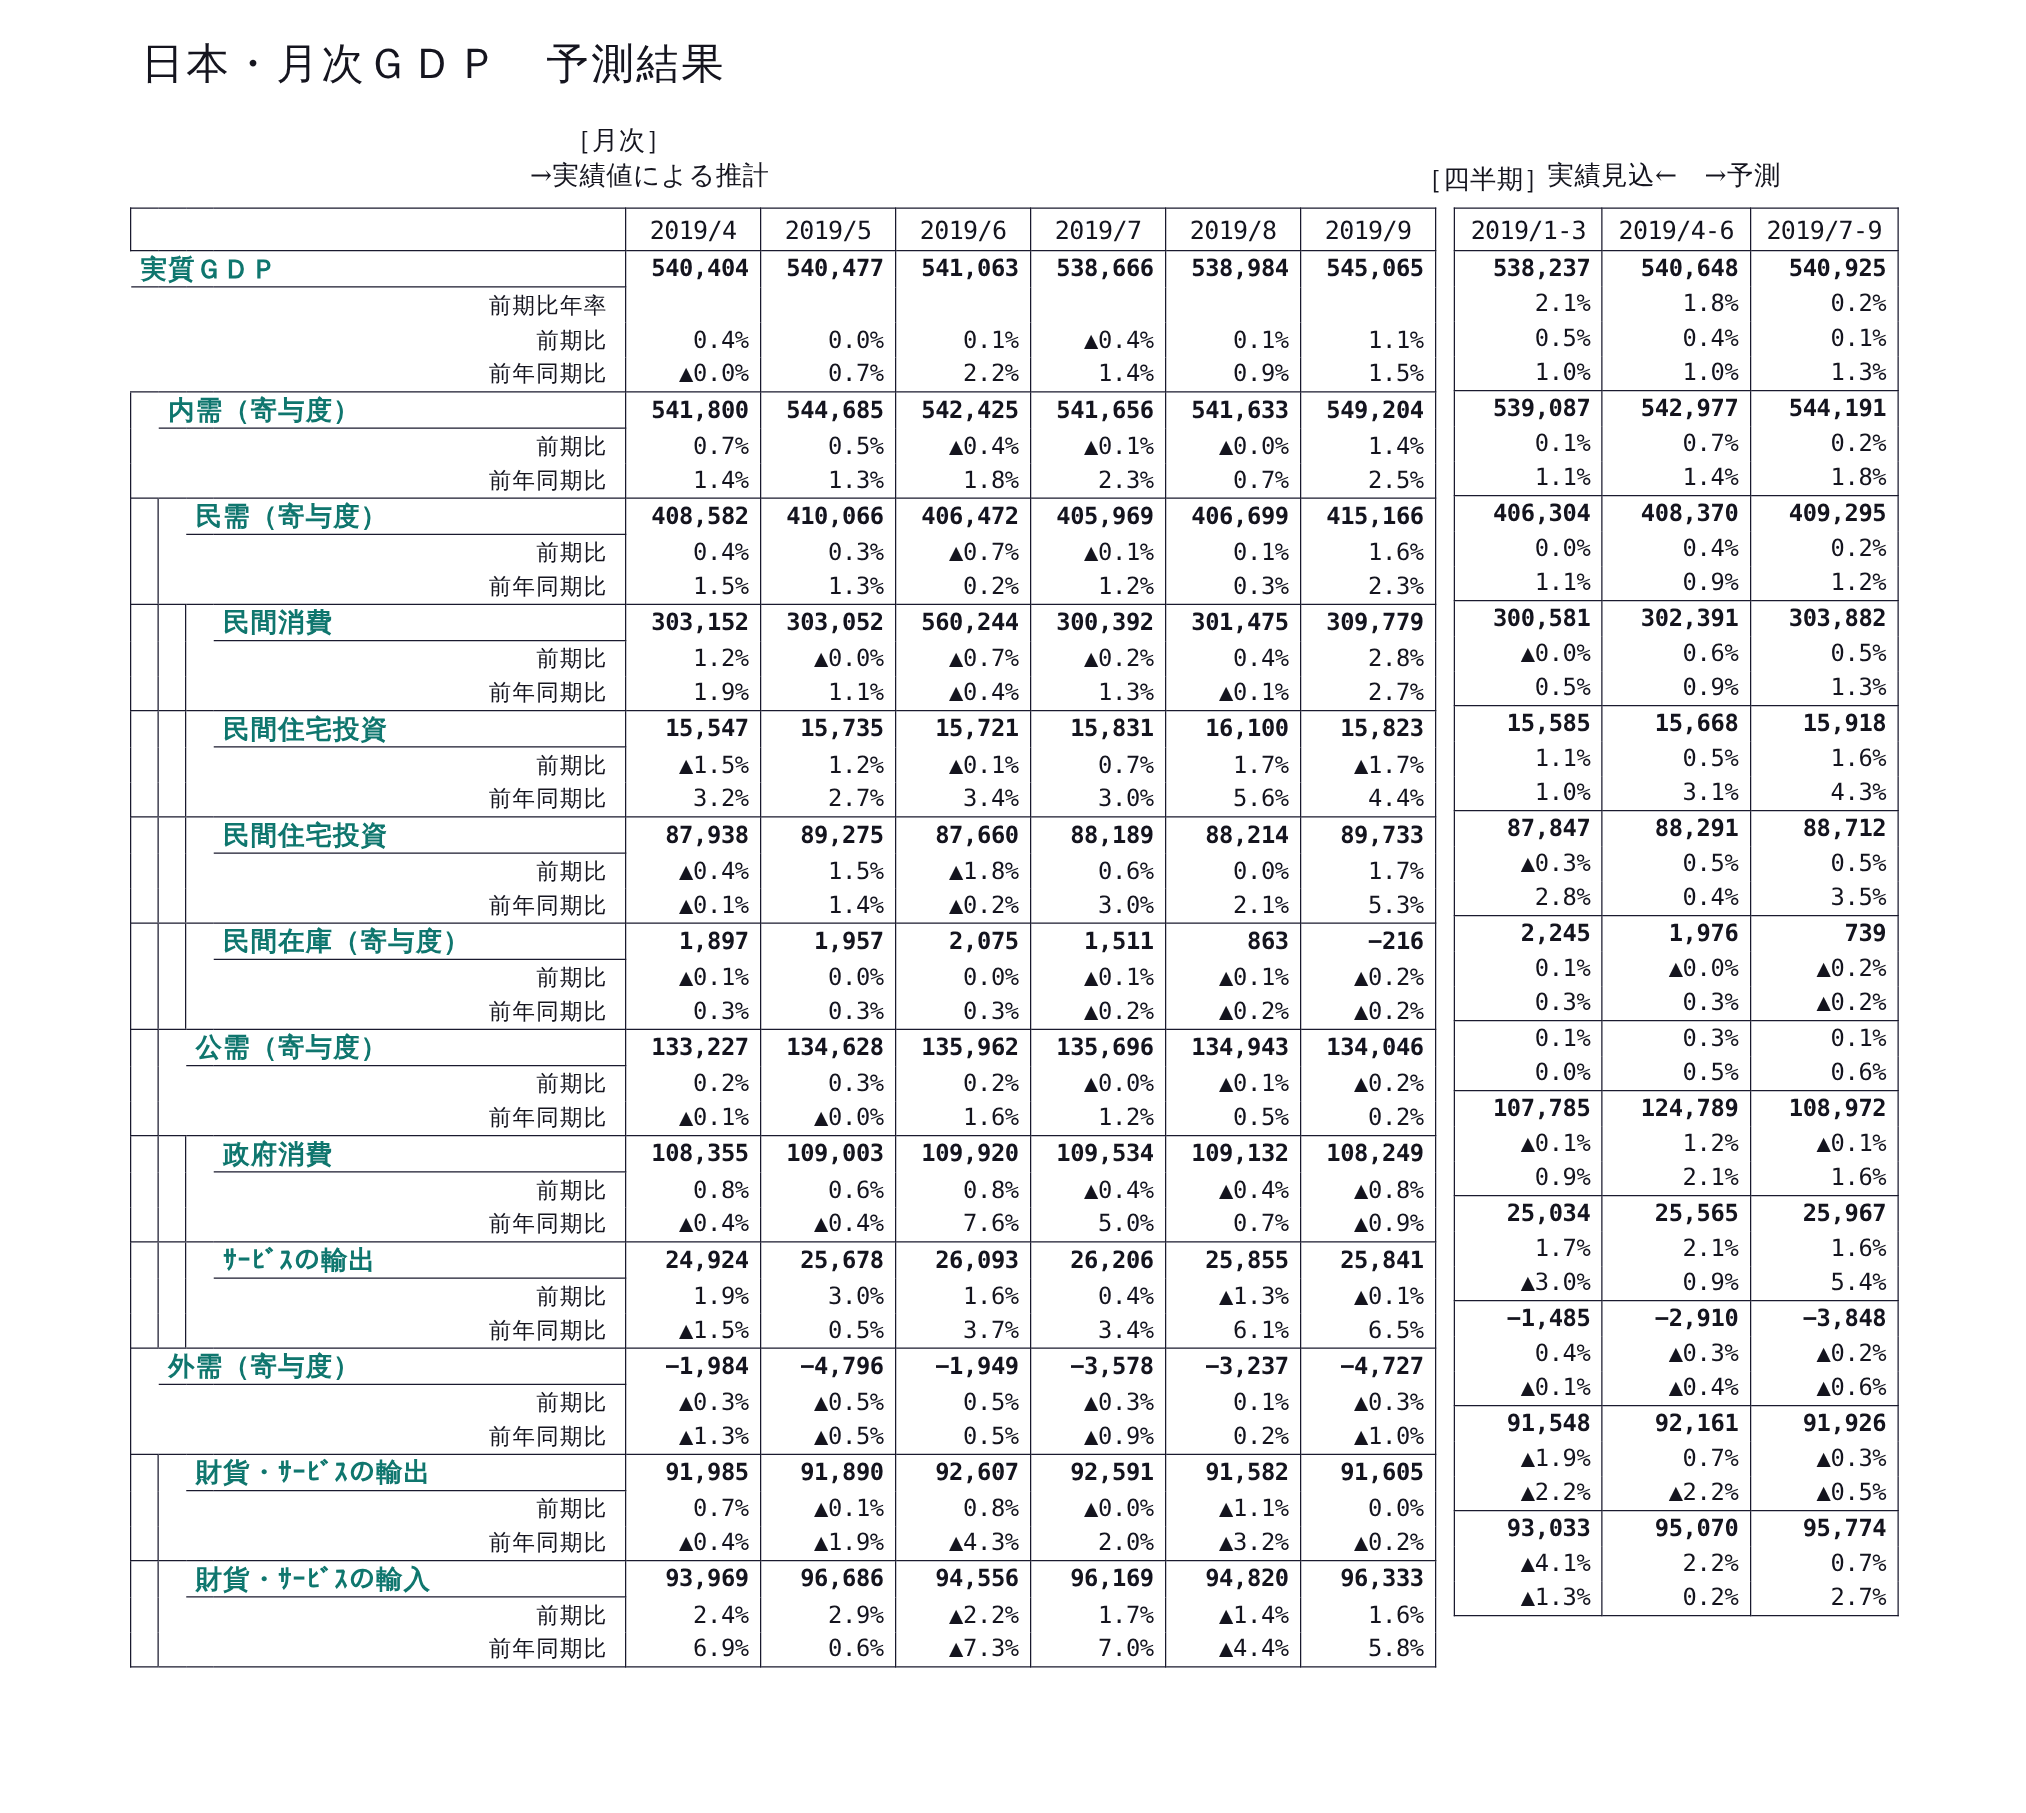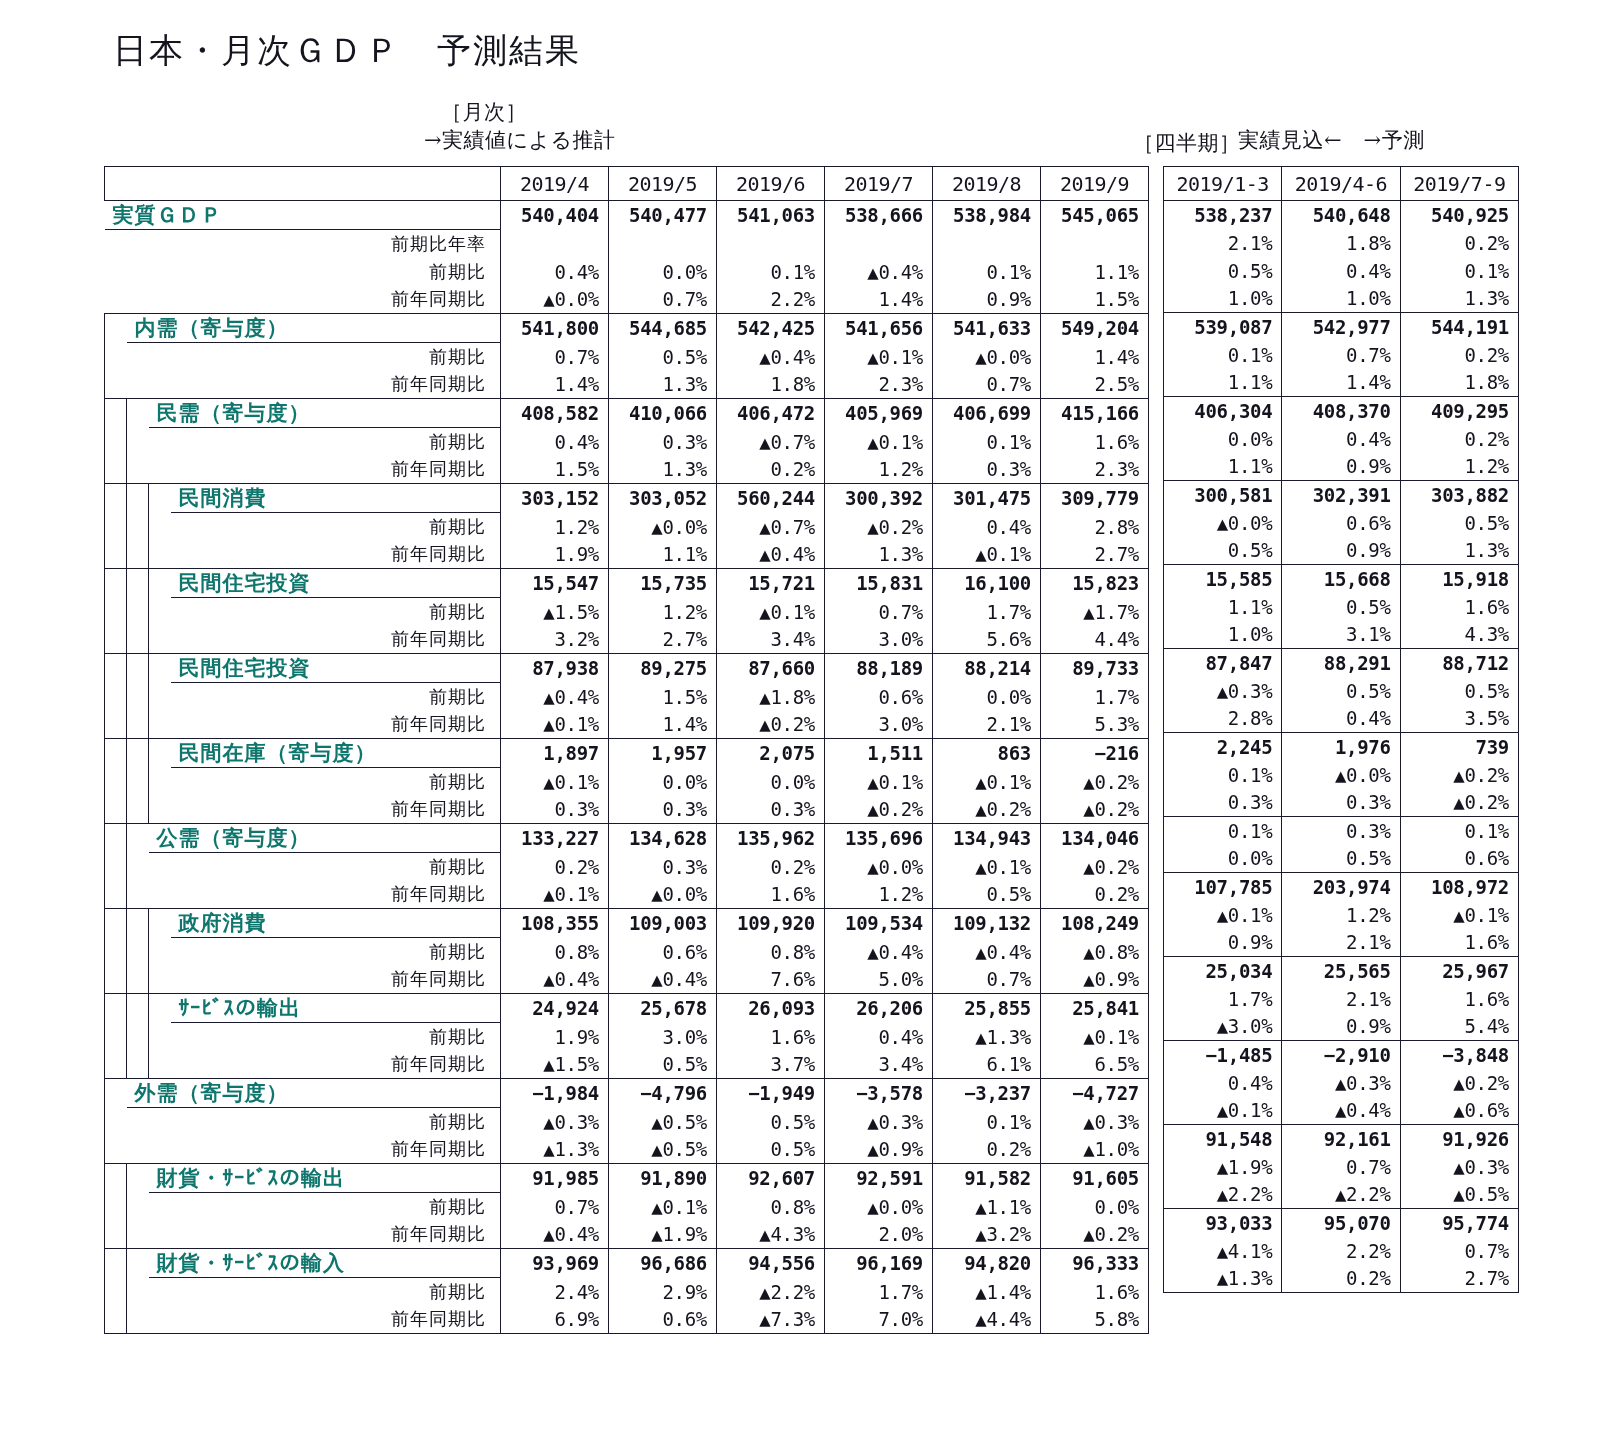--- a/index.html
+++ b/index.html
@@ -33,21 +33,21 @@
     white-space: nowrap;
   }
   .hdr-note {
     position: absolute;
     font-size: 21px;
     font-family: "DejaVu Serif", "Liberation Serif", serif;
     color: #15151f;
     white-space: nowrap;
     letter-spacing: 0.5px;
   }
-  #note-monthly-label { left: 441px; top: 98px; }
+  #note-monthly-label { left: 452px; top: 98px; }
   #note-monthly-sub   { left: 424px; top: 126px; }
   #note-quarter-label { left: 1133px; top: 114px; margin-top: 15px; }
   #note-quarter-sub   { left: 1222px; top: 126px; margin-left: 16px; }
 
   .tables-wrap {
     position: absolute;
     left: 104px;
     top: 166px;
     display: flex;
     align-items: flex-start;
@@ -748,21 +748,21 @@
             <td class="val ">0.3%</td>
             <td class="val ">0.1%</td>
           </tr>
           <tr>
             <td class="val capped">0.0%</td>
             <td class="val capped">0.5%</td>
             <td class="val capped">0.6%</td>
           </tr>
           <tr>
             <td class="val level">107,785</td>
-            <td class="val level">203,974</td>
+            <td class="val level">124,789</td>
             <td class="val level">108,972</td>
           </tr>
           <tr>
             <td class="val ">▲0.1%</td>
             <td class="val ">1.2%</td>
             <td class="val ">▲0.1%</td>
           </tr>
           <tr>
             <td class="val capped">0.9%</td>
             <td class="val capped">2.1%</td>

